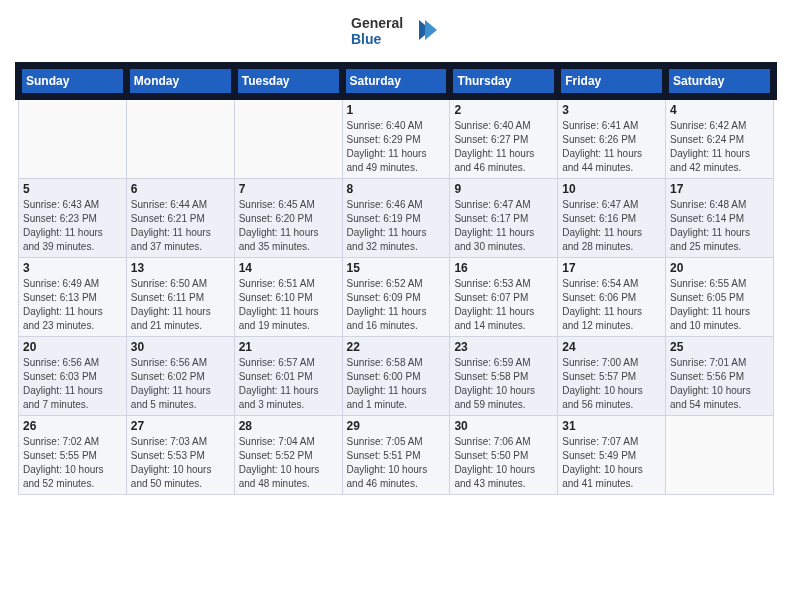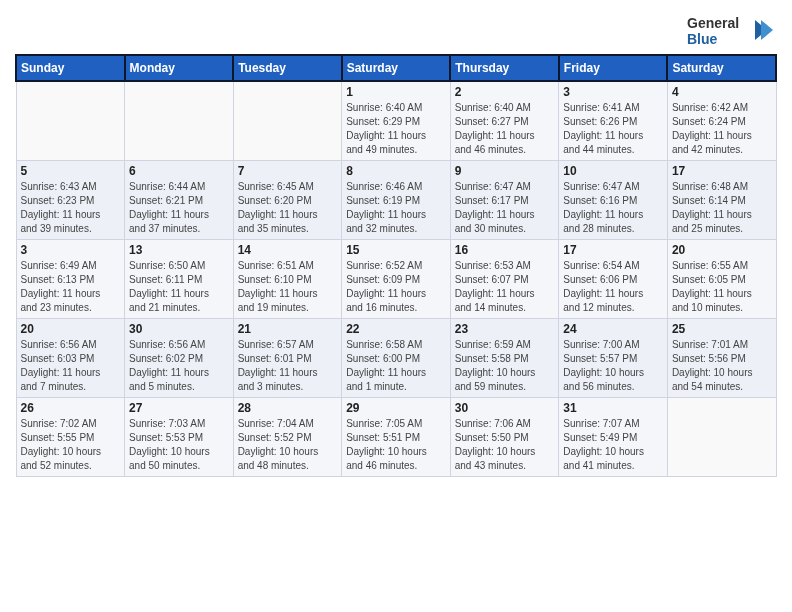--- a/index.html
+++ b/index.html
@@ -1,25 +1,25 @@
 <!DOCTYPE html>
 <html><head>
   <meta charset="utf-8">
   <style>
     * { box-sizing: border-box; margin: 0; padding: 0; }
     body { font-family: Arial, sans-serif; background: #fff; width: 792px; height: 612px; overflow: hidden; }
     .page { width: 792px; height: 612px; padding: 10px 15px; }
-    .header { display: flex; justify-content: flex-end; align-items: flex-start; }
+    .header { display: flex; justify-content: center; align-items: flex-start; margin-bottom: 8px; }
     .logo { display: flex; align-items: center; }
     .title-block { text-align: right; }
     .title-block h1 { font-size: 28px; font-weight: bold; color: #333; }
     .title-block h2 { font-size: 14px; color: #555; font-weight: normal; }
     table { width: 100%; border-collapse: collapse; table-layout: fixed; }
     thead tr { background-color: #2060c0; color: white; }
-    thead th { padding: 5px 4px; font-size: 12px; font-weight: bold; text-align: left; border: 2px solid #0f172a; }
+    thead th { padding: 5px 4px; font-size: 12px; font-weight: bold; text-align: left; border: 7px solid #0f172a; }
     tbody tr { background: #fff; }
     tbody tr:nth-child(odd) { background: #f4f6fa; }
     td { vertical-align: top; padding: 3px 4px; font-size: 9.5px; color: #333; border: 1px solid #d0d4e0; min-height: 70px; height: 78px; }
     td .day-num { font-size: 12px; font-weight: bold; color: #222; display: block; margin-bottom: 2px; }
     td .day-info { font-size: 10px; color: #444; line-height: 1.4; }
     .empty { background: #f9f9f9; }
     tbody tr:nth-child(even) { background: #edf0f7; }
   </style>
 </head>
 <body>

